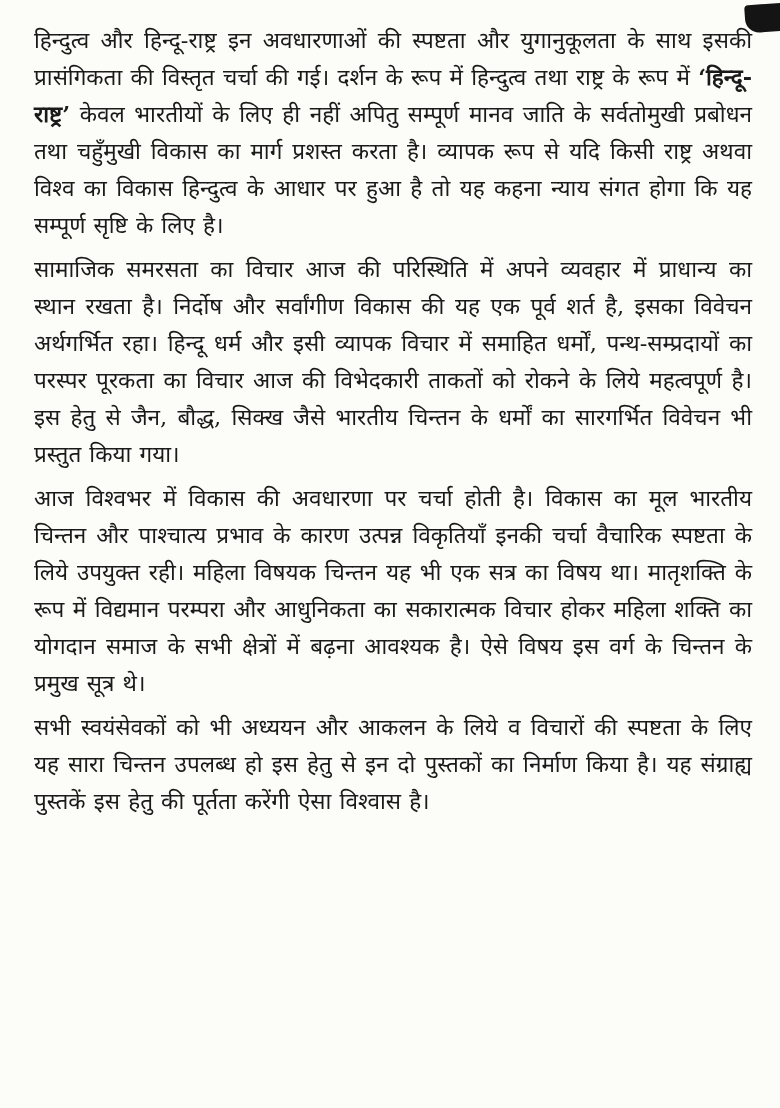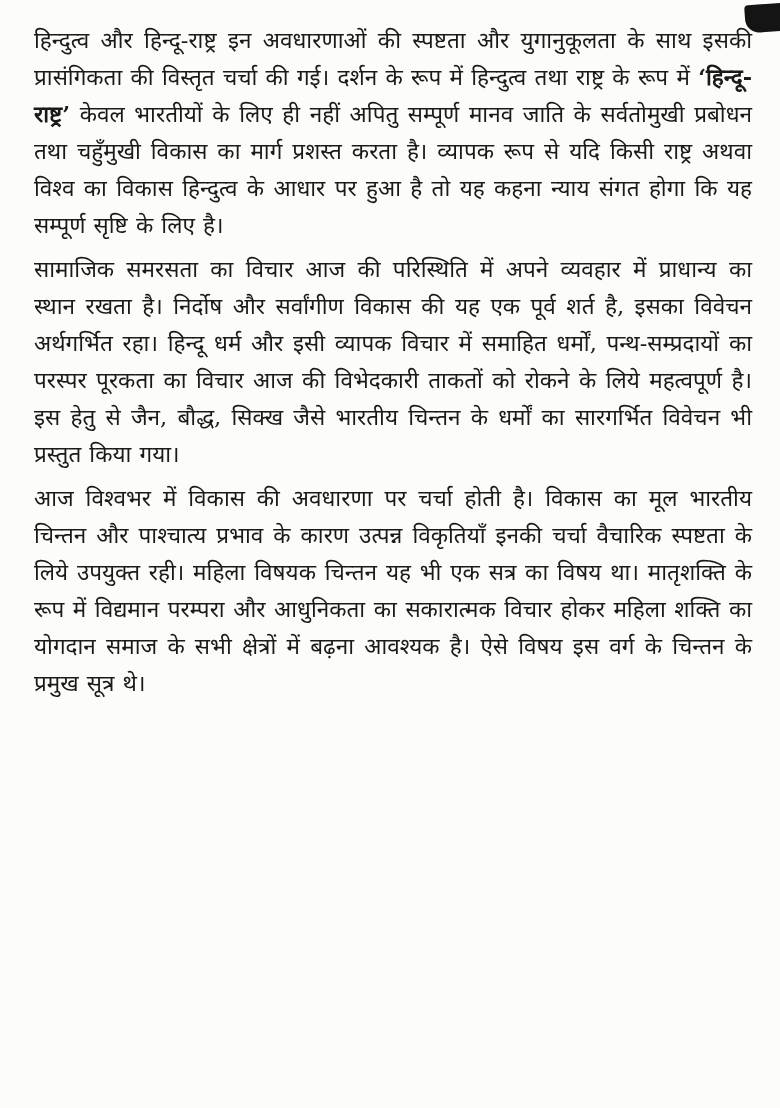--- a/index.html
+++ b/index.html
@@ -54,14 +54,15 @@
 
   <div class="corner-mark"></div>
 
   <p class="para"><span>हिन्दुत्व और हिन्दू-राष्ट्र इन अवधारणाओं की स्पष्टता और युगानुकूलता के साथ इसकी प्रासंगिकता की विस्तृत चर्चा की गई। दर्शन के रूप में हिन्दुत्व तथा राष्ट्र के रूप में </span><span class="bold">‘हिन्दू-राष्ट्र’</span><span> केवल भारतीयों के लिए ही नहीं अपितु सम्पूर्ण मानव जाति के सर्वतोमुखी प्रबोधन तथा चहुँमुखी विकास का मार्ग प्रशस्त करता है। व्यापक रूप से यदि किसी राष्ट्र अथवा विश्व का विकास हिन्दुत्व के आधार पर हुआ है तो यह कहना न्याय संगत होगा कि यह सम्पूर्ण सृष्टि के लिए है।</span></p>
 
   <p class="para"><span>सामाजिक समरसता का विचार आज की परिस्थिति में अपने व्यवहार में प्राधान्य का स्थान रखता है। निर्दोष और सर्वांगीण विकास की यह एक पूर्व शर्त है, इसका विवेचन अर्थगर्भित रहा। हिन्दू धर्म और इसी व्यापक विचार में समाहित धर्मों, पन्थ-सम्प्रदायों का परस्पर पूरकता का विचार आज की विभेदकारी ताकतों को रोकने के लिये महत्वपूर्ण है। इस हेतु से जैन, बौद्ध, सिक्ख जैसे भारतीय चिन्तन के धर्मों का सारगर्भित विवेचन भी प्रस्तुत किया गया।</span></p>
 
   <p class="para"><span>आज विश्वभर में विकास की अवधारणा पर चर्चा होती है। विकास का मूल भारतीय चिन्तन और पाश्चात्य प्रभाव के कारण उत्पन्न विकृतियाँ इनकी चर्चा वैचारिक स्पष्टता के लिये उपयुक्त रही। महिला विषयक चिन्तन यह भी एक सत्र का विषय था। मातृशक्ति के रूप में विद्यमान परम्परा और आधुनिकता का सकारात्मक विचार होकर महिला शक्ति का योगदान समाज के सभी क्षेत्रों में बढ़ना आवश्यक है। ऐसे विषय इस वर्ग के चिन्तन के प्रमुख सूत्र थे।</span></p>
 
 
+  <p class="para"><span>सभी स्वयंसेवकों को भी अध्ययन और आकलन के लिये व विचारों की स्पष्टता के लिए यह सारा चिन्तन उपलब्ध हो इस हेतु से इन दो पुस्तकों का निर्माण किया है। यह संग्राह्य पुस्तकें इस हेतु की पूर्तता करेंगी ऐसा विश्वास है।</span></p>
 
 </div>
 
 </body></html>

